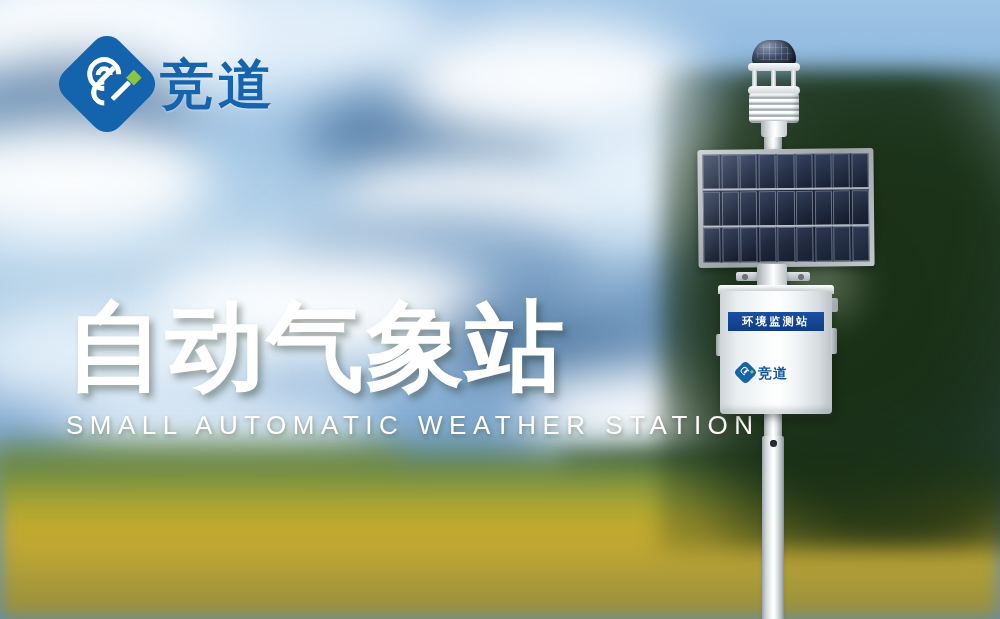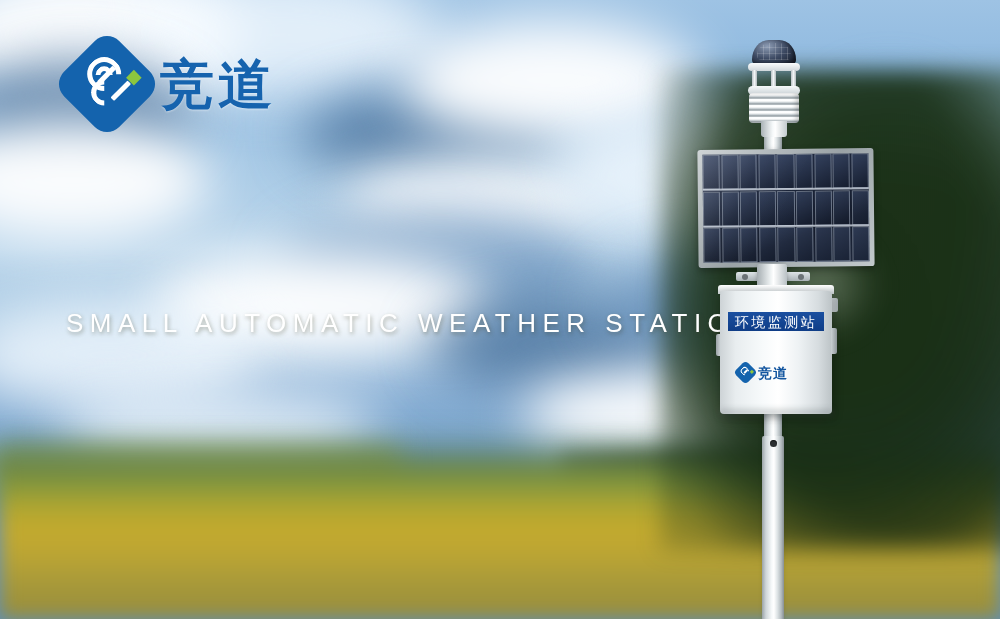--- a/index.html
+++ b/index.html
@@ -354,23 +354,23 @@
     position: absolute;
     left: 38px; top: 276px;
     width: 96px; height: 19px;
     background: linear-gradient(to bottom, #1a4fa0, #0f3d87);
     display: flex;
     align-items: center;
     justify-content: center;
   }
   .cab-band-text {
     color: #ffffff;
-    font-size: 14px;
+    font-size: 11px;
     letter-spacing: 2.5px;
-    font-weight: normal;
+    font-weight: bold;
     line-height: 1;
   }
   .cab-logo {
     position: absolute;
     left: 47px; top: 328px;
     display: flex;
     align-items: center;
     gap: 4px;
   }
   .cab-logo-mark { width: 17px; height: 17px; position: relative; }
@@ -477,20 +477,21 @@
         <div class="dia-c" style="left:30px; top:34px; width:26px; height:26px; border-width:5px; border-top-color:transparent; border-right-color:transparent;"></div>
         <div class="dia-bar" style="left:51px; top:22px; width:5px; height:24px;"></div>
 
         <div class="dia-sq" style="left:48px; top:10px; width:11px; height:11px;"></div>
       </div>
     </div>
     <div class="logo-text">竞道</div>
   </div>
 
   <div class="headline">
+    <div class="hl-line">自动气象站</div>
     <div class="hl-sub">SMALL AUTOMATIC WEATHER STATION</div>
   </div>
 
   <div class="station">
 
     <div class="mast"></div>
 
     <div class="sensor">
       <div class="sensor-dome"></div>
       <div class="sensor-cap"></div>

